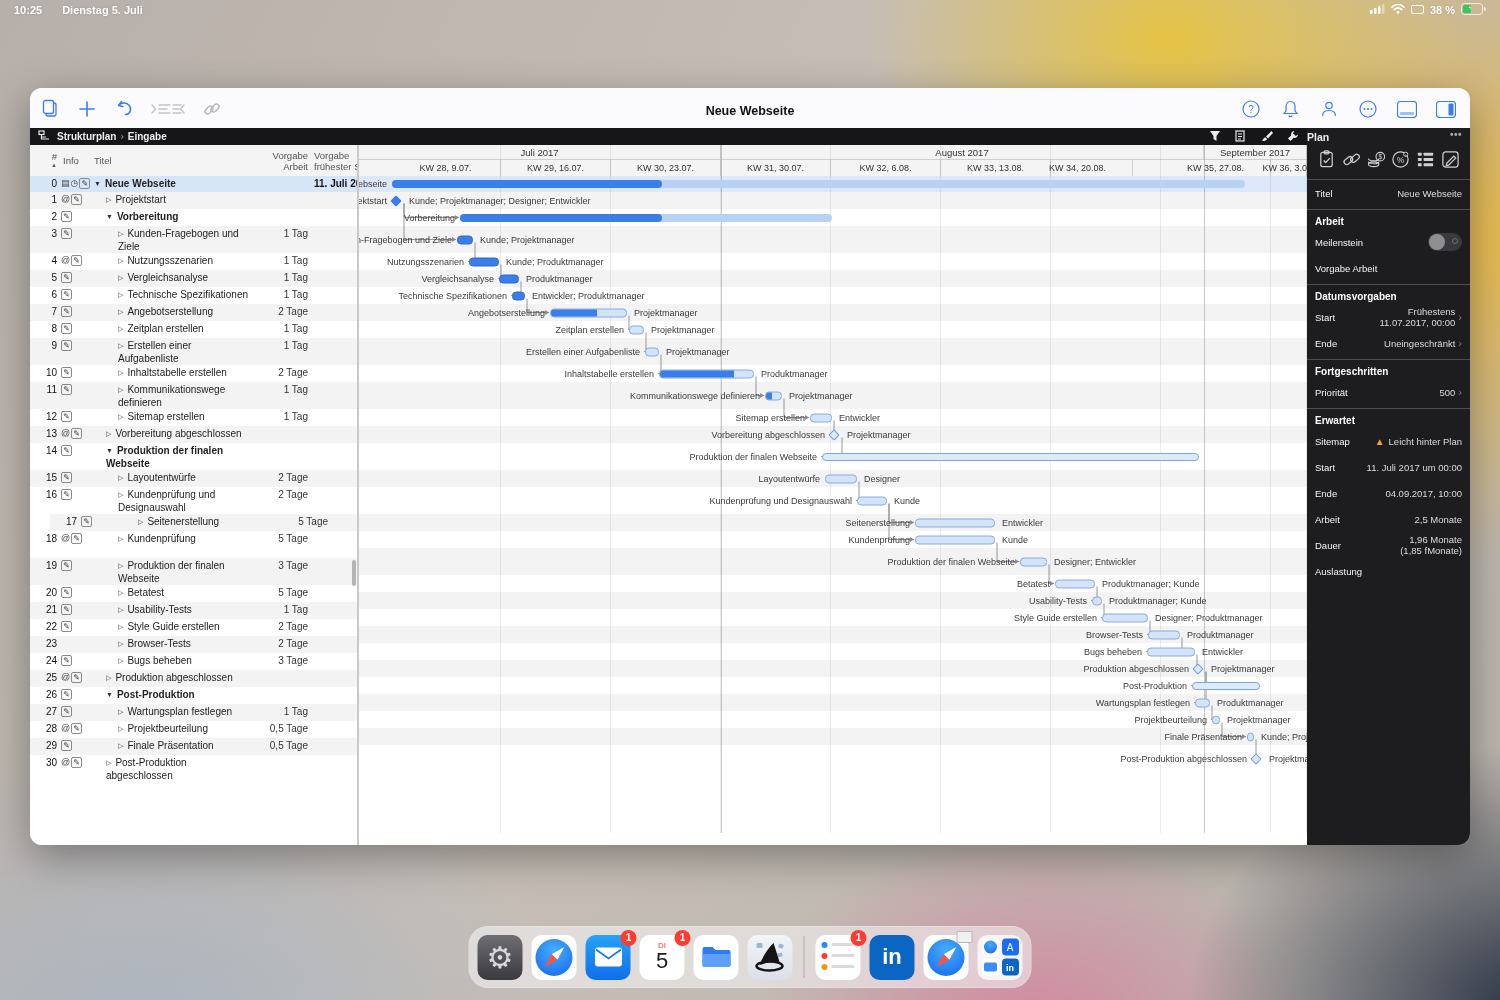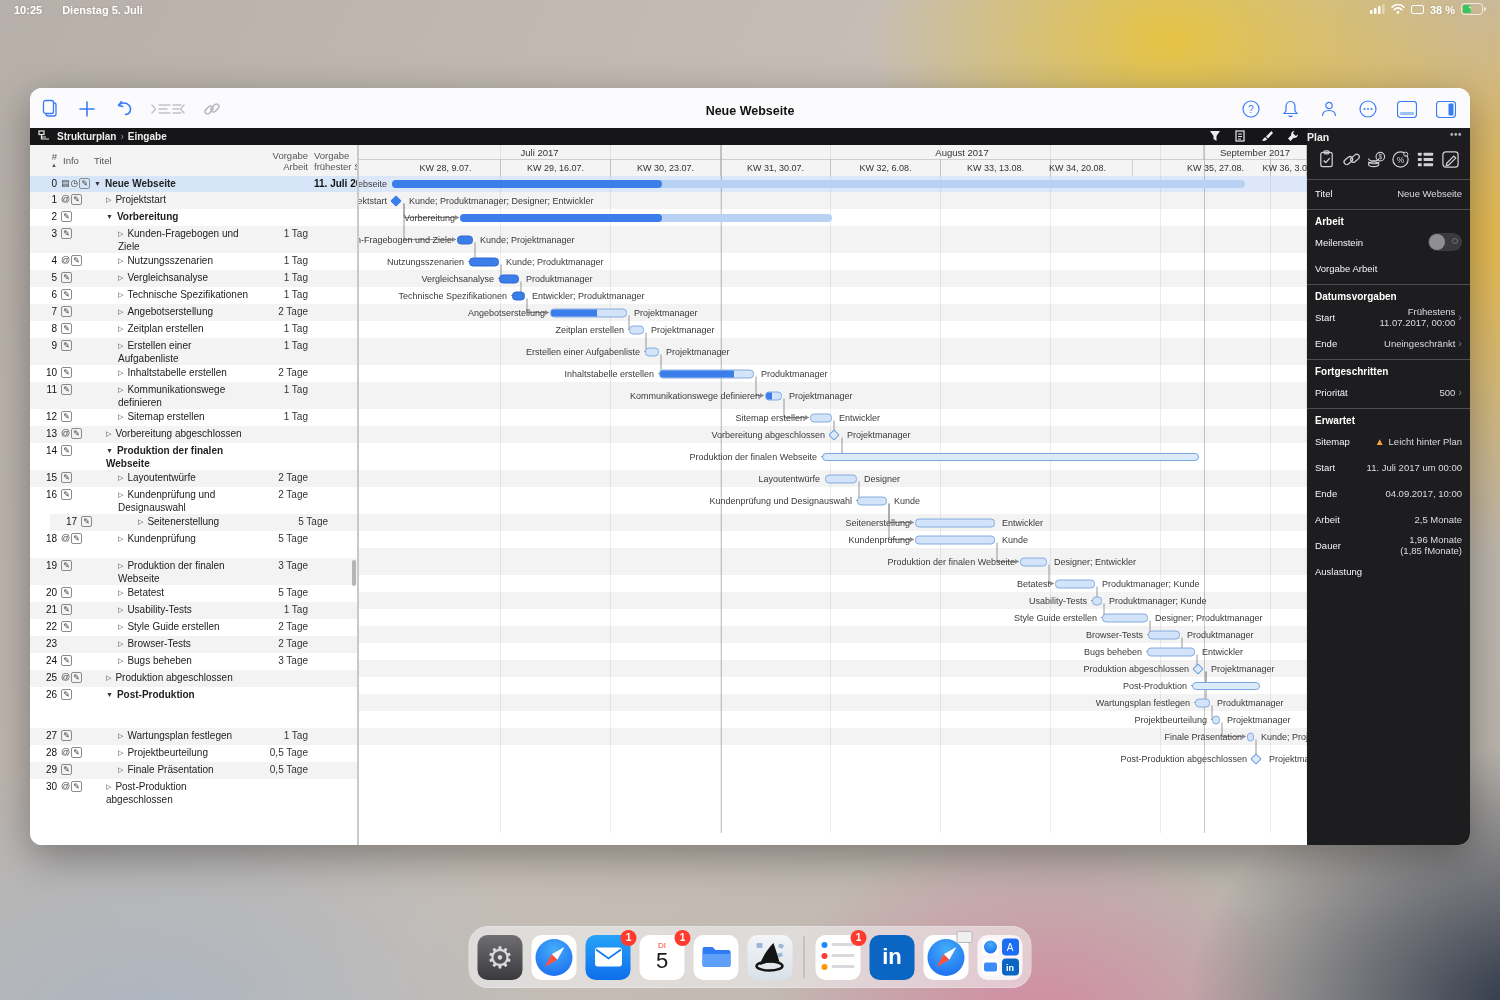--- a/index.html
+++ b/index.html
@@ -395,21 +395,21 @@
       <div class="glanes" id="gantt-lanes">
           <div class="glane" style="height: 16px;">
             <span class="glabel" style="width: 28px;">Neue Webseite</span>
             <div class="gbar sumd" style="left: 33px; width: 853px;">
               <div class="prog" style="width: 31.6%;"></div>
             </div>
           </div>
           <div class="glane" style="height: 17px;">
             <span class="glabel" style="width: 28px;">Projektstart</span>
             <span class="gms" style="left: 33px;"></span>
-            <span class="gres" style="left: 50px;">Kunde; Produktmanager; Designer; Entwickler</span>
+            <span class="gres" style="left: 50px;">Kunde; Projektmanager; Designer; Entwickler</span>
           </div>
           <div class="glane" style="height: 17px;">
             <span class="glabel" style="width: 96px;">Vorbereitung</span>
             <div class="gbar sumd" style="left: 101px; width: 372px;">
               <div class="prog" style="width: 54.3%;"></div>
             </div>
           </div>
           <div class="glane" style="height: 27px;">
             <span class="glabel" style="width: 93px;">Kunden-Fragebogen und Ziele</span>
             <div class="gbar full" style="left: 98px; width: 16px;"></div>
@@ -773,21 +773,21 @@
           <span class="cell c-wrk"></span>
         </div>
         <div class="trow" style="height: 17px;">
           <span class="cell c-num">26</span>
           <span class="cell c-ico">
             <span class="nbx">✎</span>
           </span>
           <span class="cell c-tit bold" style="left: 76px; width: 148px;"><span class="disc">▼</span>Post-Produktion</span>
           <span class="cell c-wrk"></span>
         </div>
-        <div class="trow alt" style="height: 17px; margin-top: 24px;">
+        <div class="trow alt" style="height: 17px;">
           <span class="cell c-num">27</span>
           <span class="cell c-ico">
             <span class="nbx">✎</span>
           </span>
           <span class="cell c-tit" style="left: 88px; width: 136px;"><span class="disc">▷</span>Wartungsplan festlegen</span>
           <span class="cell c-wrk">1 Tag</span>
         </div>
         <div class="trow" style="height: 17px;">
           <span class="cell c-num">28</span>
           <span class="cell c-ico">

